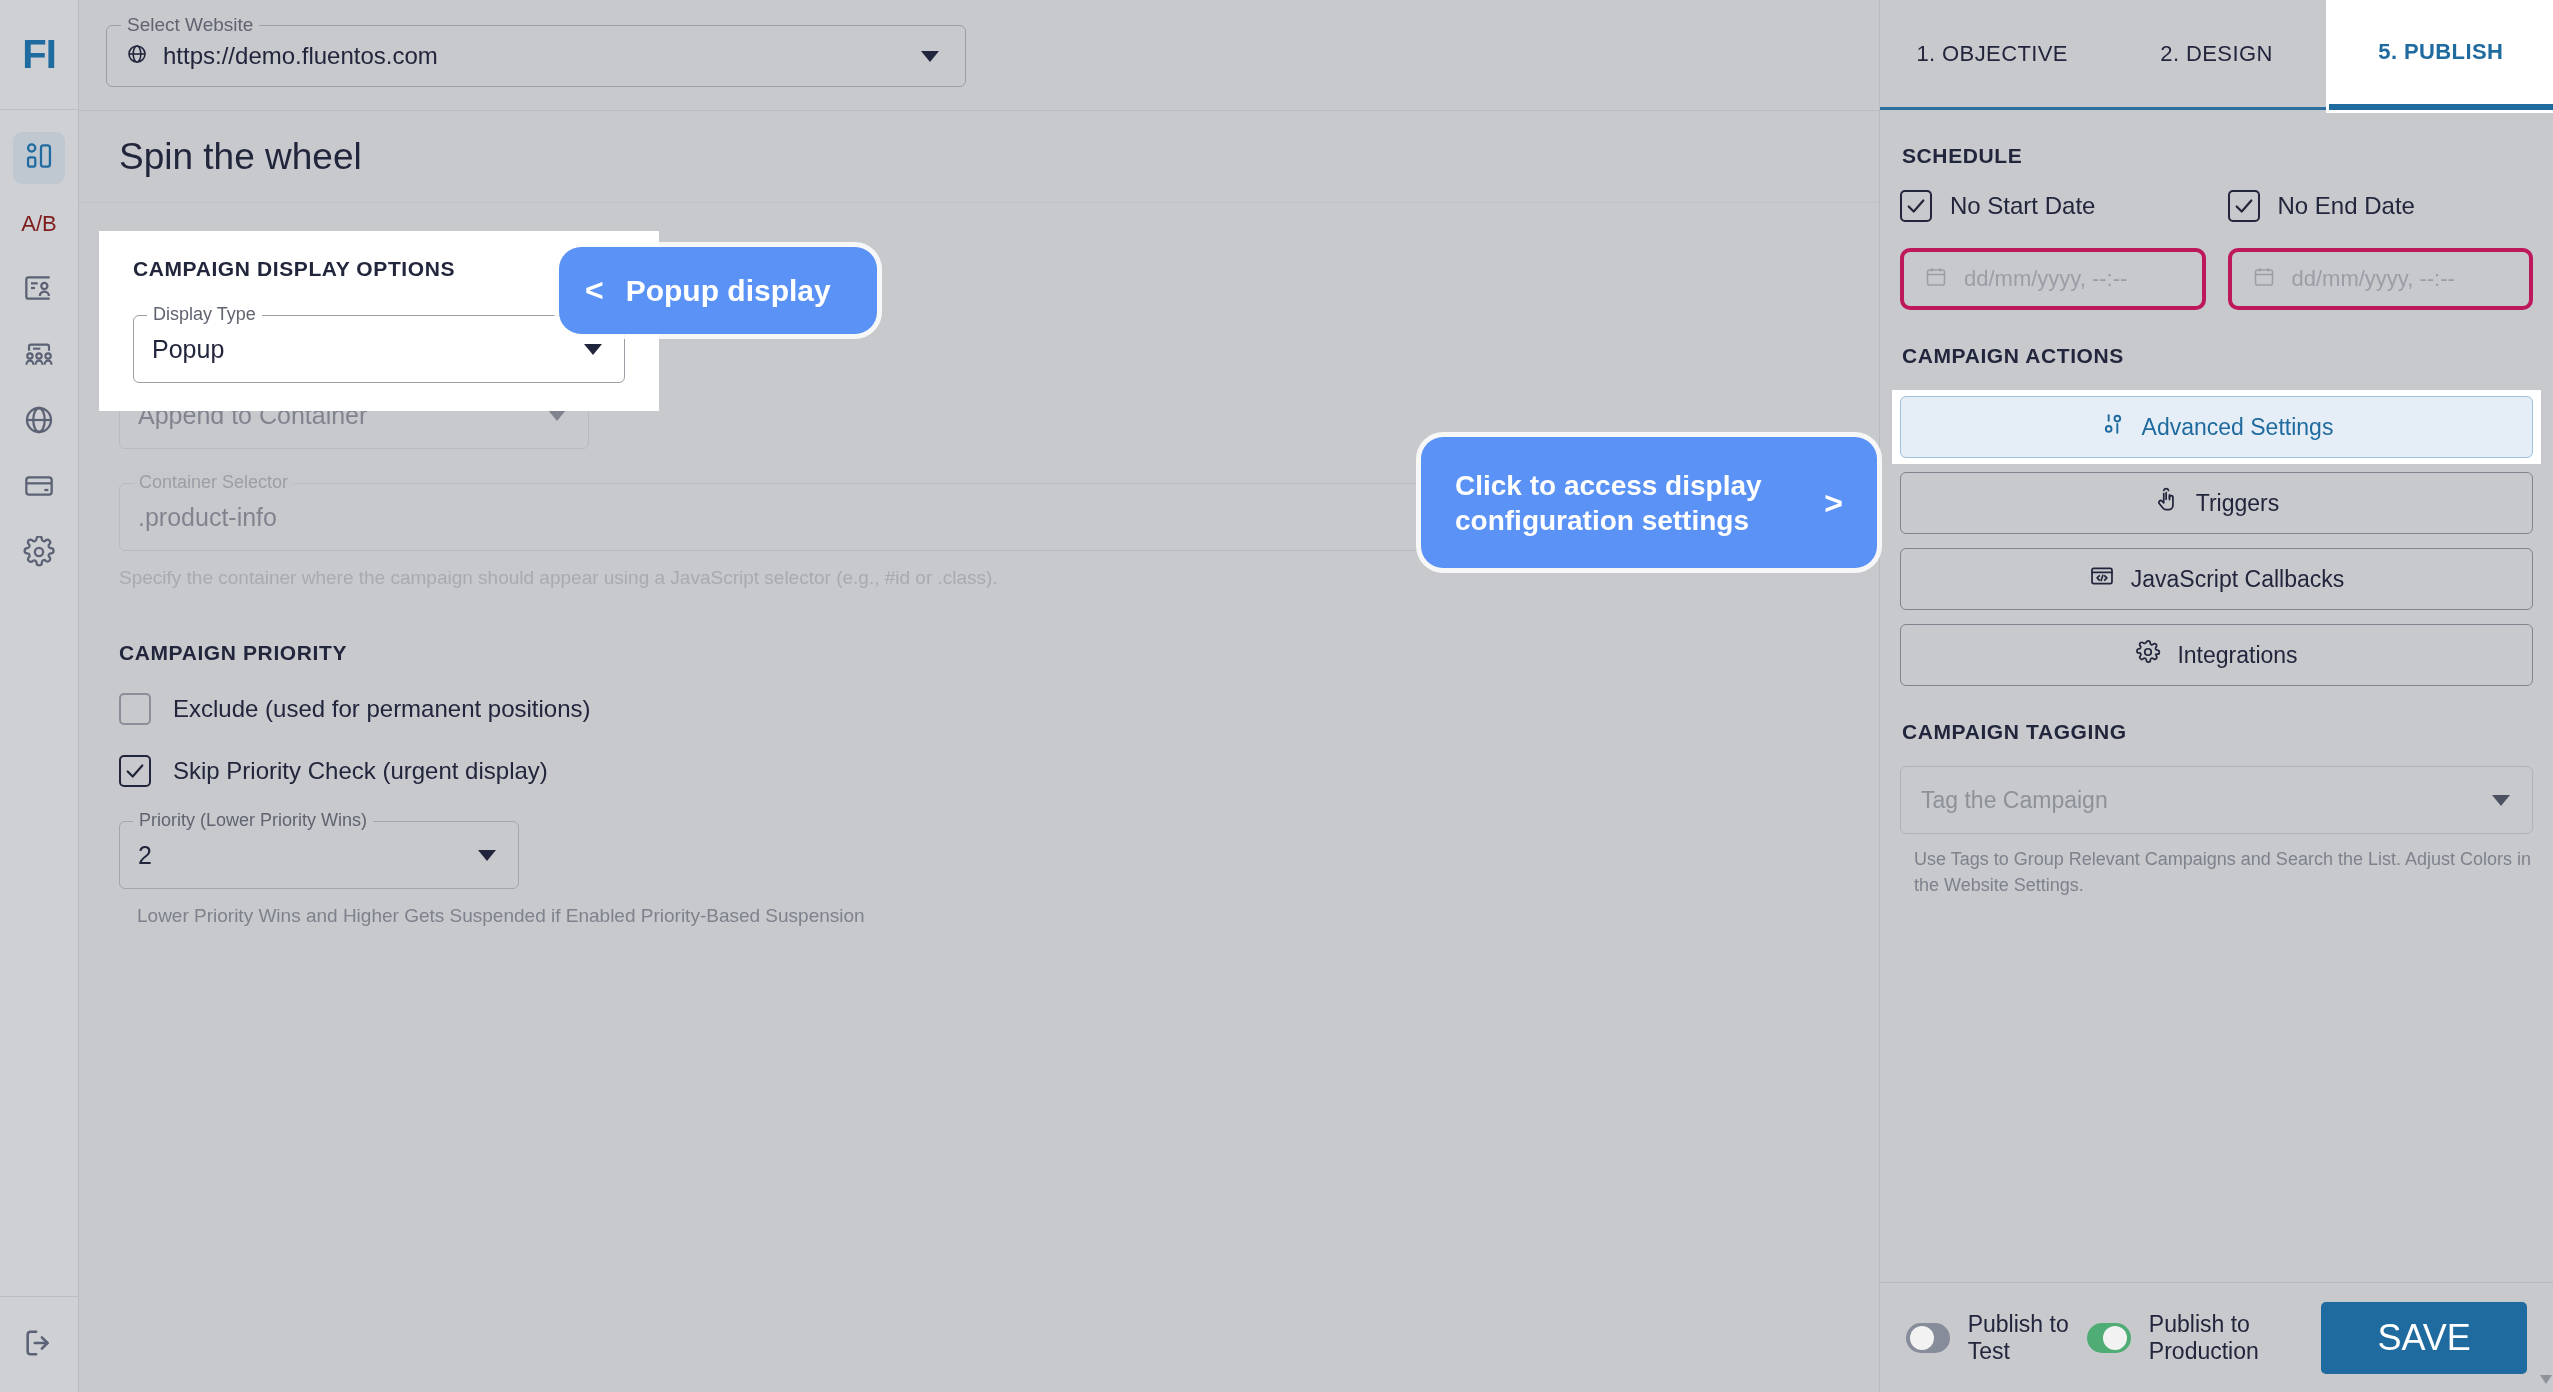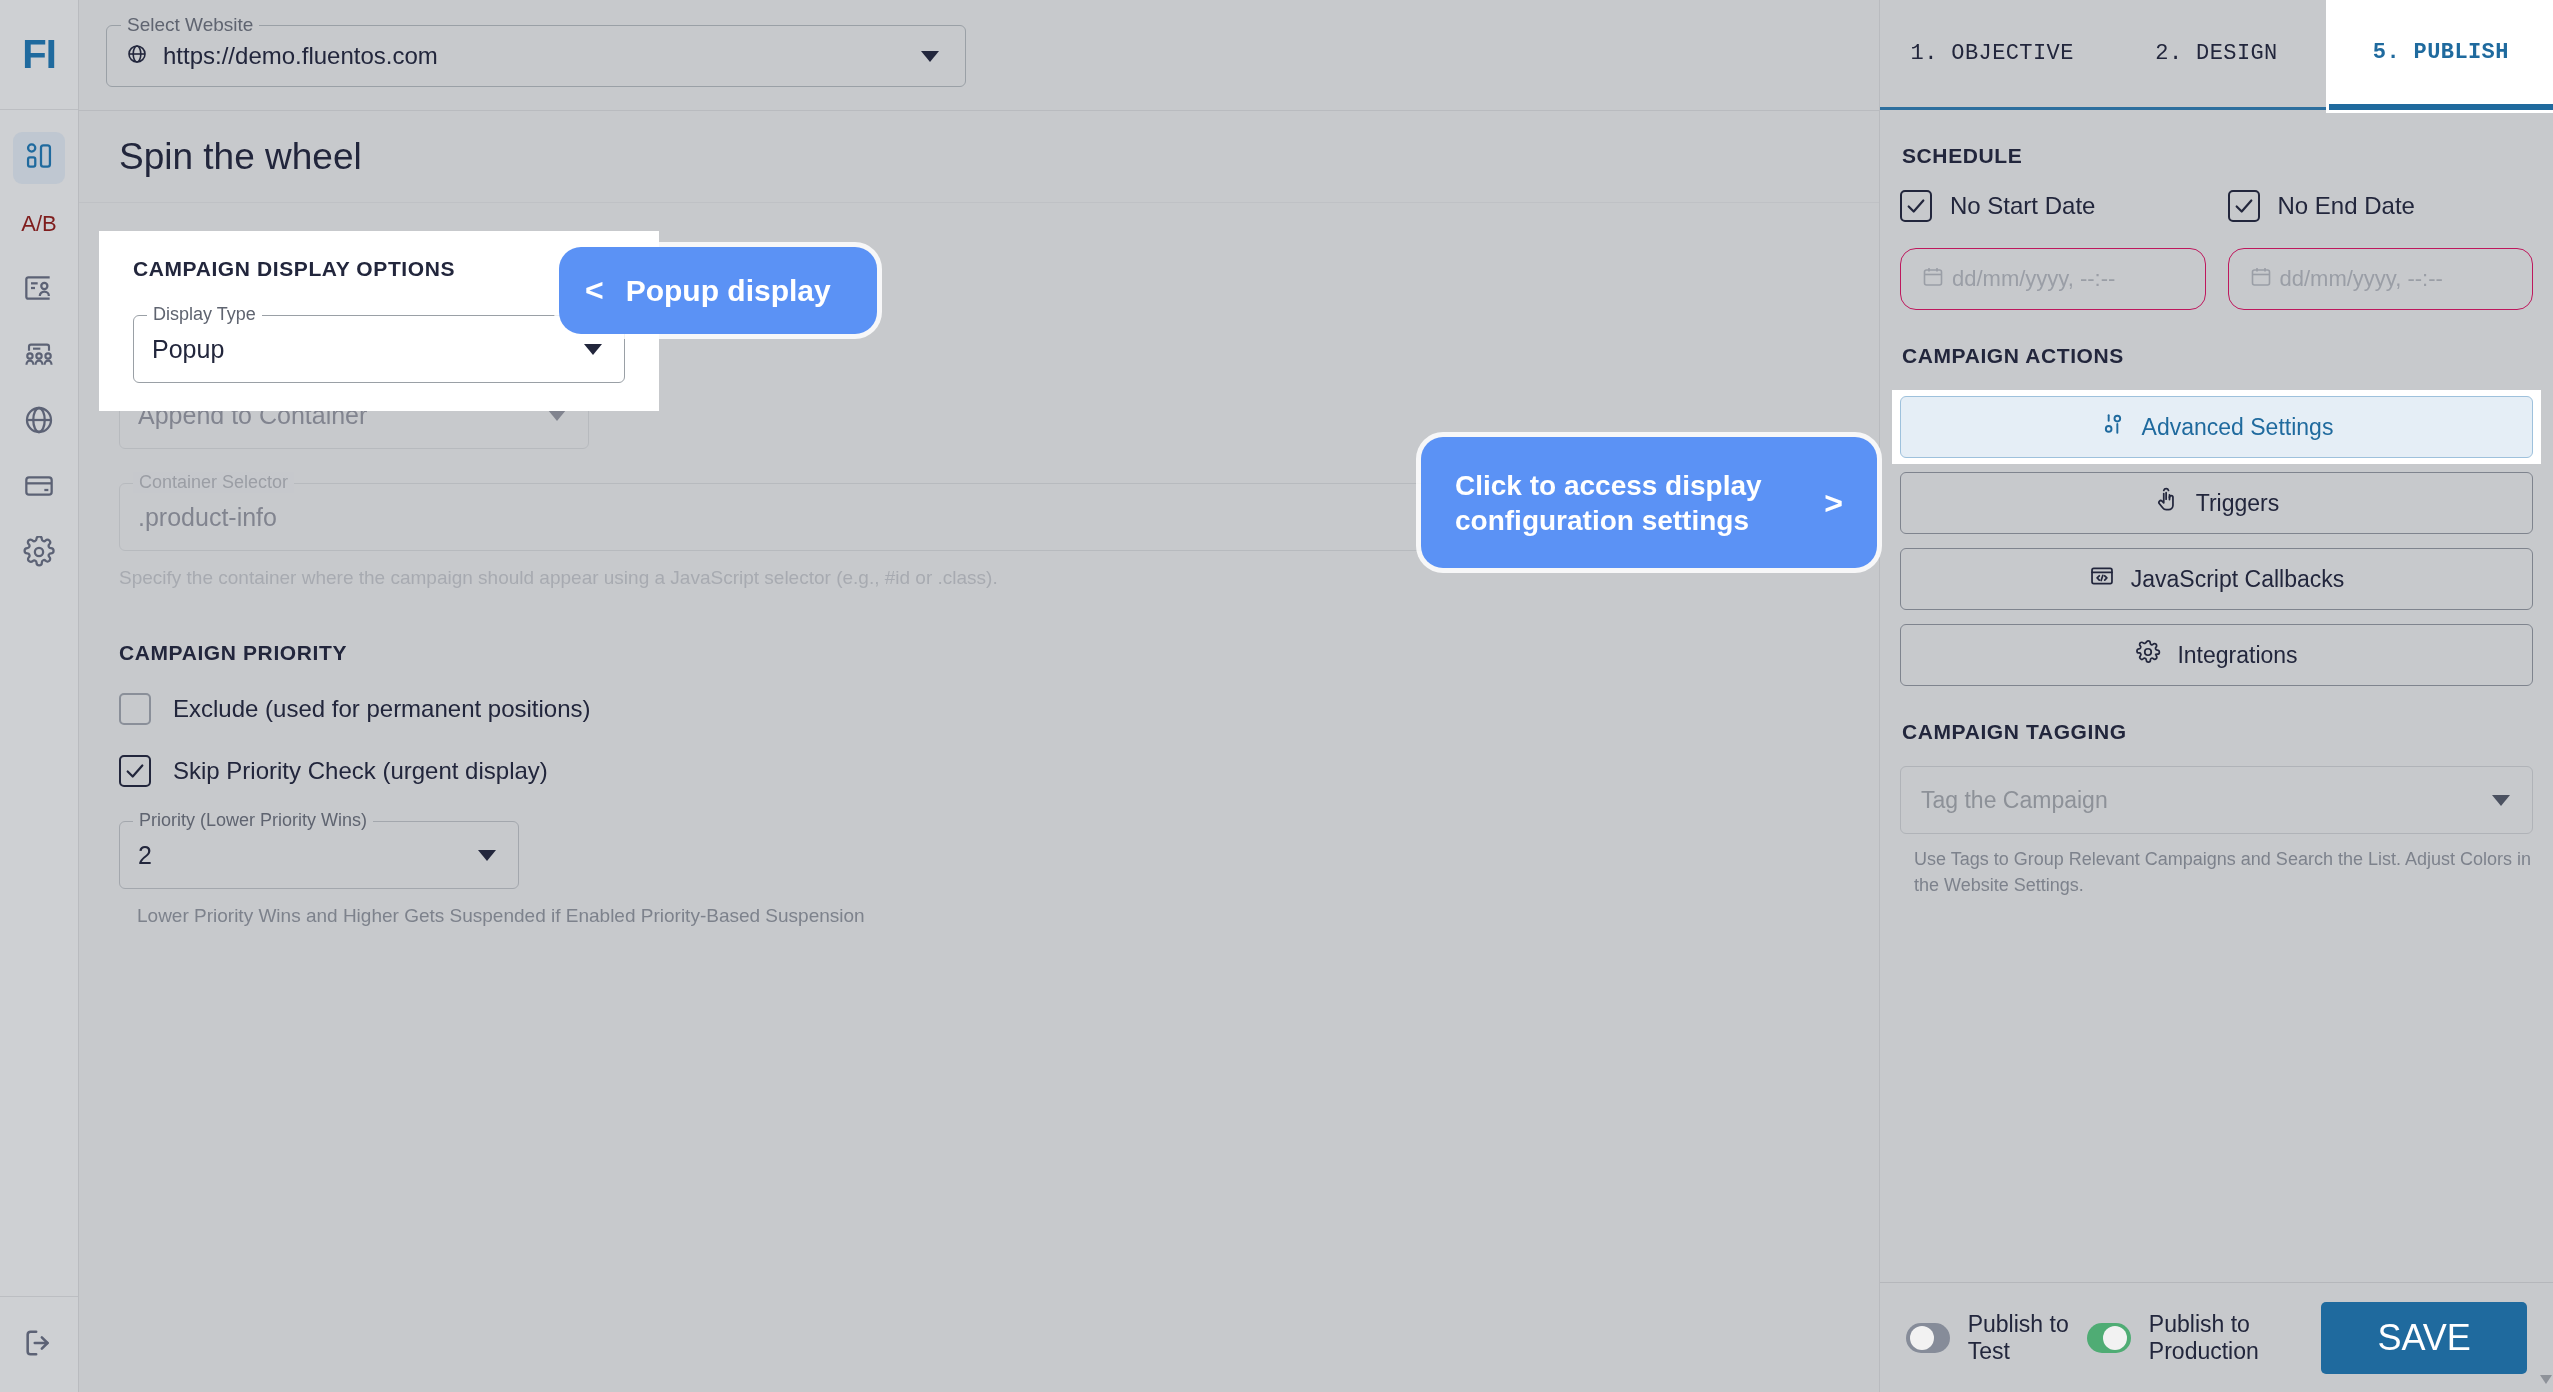--- a/index.html
+++ b/index.html
@@ -126,41 +126,40 @@
   
   .right {
     position: absolute; left: 1879px; top: 0; right: 0; bottom: 0;
     background: #c7c9cc; border-left: 1px solid #b9bbbf;
   }
   .tabs { display: flex; height: 110px; align-items: stretch; }
   .tab {
     flex: 1; display: flex; align-items: center; justify-content: center;
     font-size: 22px; color: #22263c; letter-spacing: 0.4px;
     border-bottom: 3px solid #2d6f9e;
-    font-family: Liberation Mono, monospace;
   }
   .tab.active {
     background: #ffffff; color: #1f6a9e; font-weight: bold;
     border-bottom: 6px solid #1f6a9e;
     box-shadow: 0 0 0 3px #ffffff;
     z-index: 5;
   }
   .rpanel { padding: 22px 20px 0 20px; }
   .rtitle {
     font-size: 21px; font-weight: bold; color: #22263c; letter-spacing: .6px;
     margin: 12px 0 22px 2px;
   }
   .sched-row { display: flex; gap: 0; }
   .sched-col { flex: 1; }
   .sched-col + .sched-col { margin-left: 22px; }
   .sched-check { display: flex; align-items: center; gap: 18px; margin-bottom: 26px; }
   .sched-check .clabel { font-size: 24px; color: #22263c; }
   .date-field {
-    height: 62px; border: 1px solid #be185d; border-radius: 16px;
-    display: flex; align-items: center; gap: 7px; padding: 0 20px;
+    height: 62px; border: 4px solid #be185d; border-radius: 10px;
+    display: flex; align-items: center; gap: 16px; padding: 0 20px;
     color: #9a9ea6;
   }
   .date-field .ph { font-size: 22px; color: #9a9ea6; }
 
   .action-btn {
     height: 62px; border: 1px solid #7f848e; border-radius: 6px;
     display: flex; align-items: center; justify-content: center; gap: 16px;
     font-size: 23px; color: #22263c; margin-bottom: 14px; background: transparent;
   }
   .action-btn.primary {

